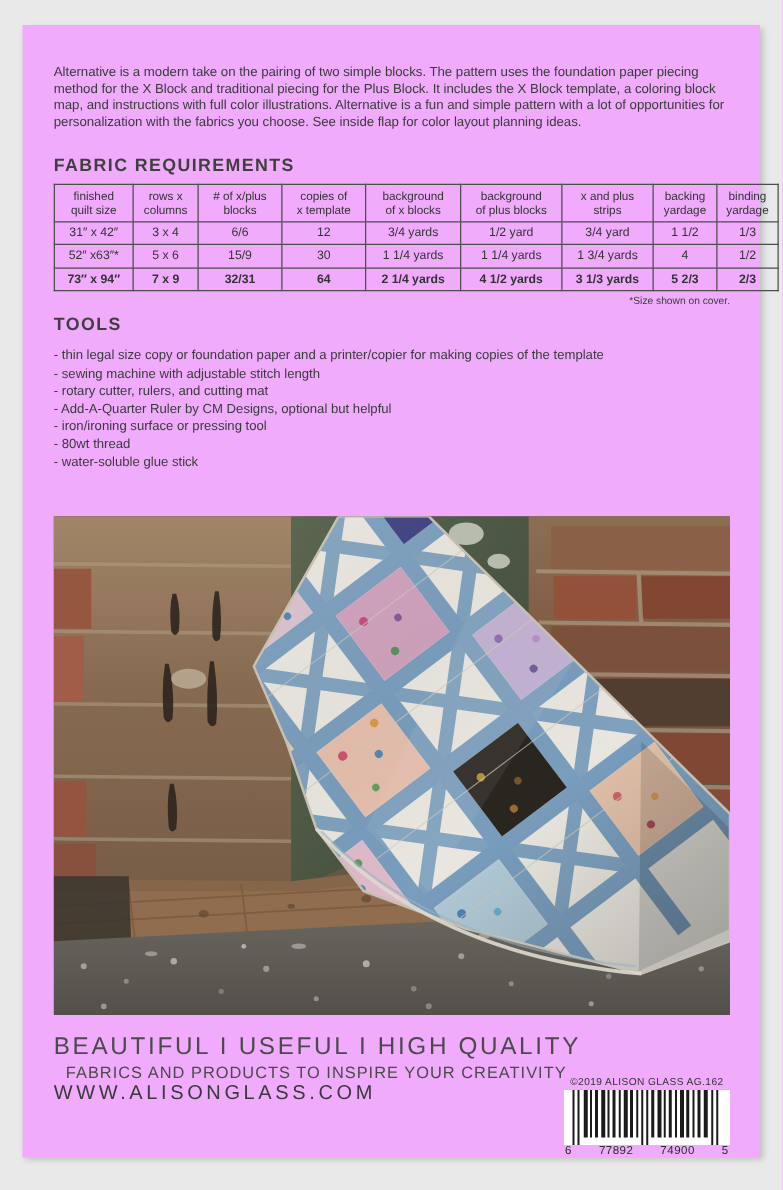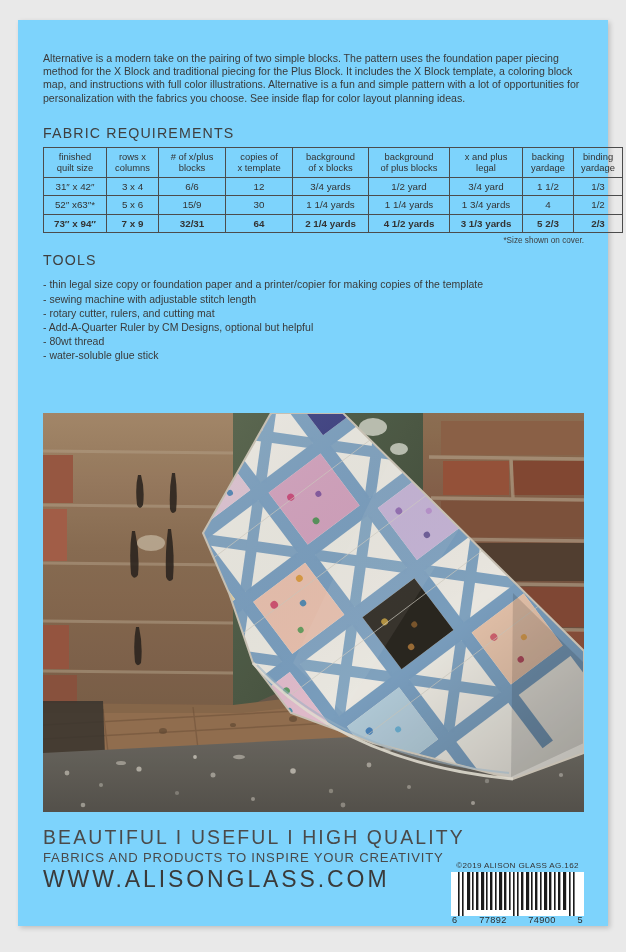--- a/index.html
+++ b/index.html
@@ -11,21 +11,21 @@
     font-family: "Liberation Sans", sans-serif;
     overflow: hidden;
   }
 
   #page {
     position: absolute;
     left: 18px;
     top: 20px;
     width: 590px;
     height: 906px;
-    background: #7dd3fc;
+    background: #f0abfc;
     box-shadow: 2px 2px 5px rgba(0,0,0,0.18);
     padding: 0;
   }
 
   .inner {
     position: absolute;
     left: 25px;
     top: 32px;
     width: 542px;
   }
@@ -37,21 +37,21 @@
     color: #3a3a3a;
     letter-spacing: -0.02px;
     width: 540px;
   }
 
   
   .section-heading {
     font-size: 14.2px;
     letter-spacing: 1.15px;
     color: #3f3f3f;
-    font-weight: 400;
+    font-weight: 700;
   }
 
   #fabric-heading { margin-top: 20px; margin-bottom: 6px; }
   #tools-heading  { margin-top: 7px;  margin-bottom: 9px; }
 
   
   table {
     border-collapse: collapse;
     width: 541px;
     table-layout: fixed;
@@ -131,23 +131,24 @@
     color: #4a4a4a;
     font-weight: 400;
     white-space: nowrap;
   }
   #tagline-2 {
     font-size: 13.1px;
     letter-spacing: 0.82px;
     color: #4a4a4a;
     margin-top: 1px;
     white-space: nowrap;
+    text-align: center;
   }
   #website {
-    font-size: 23px;
+    font-size: 16px;
     letter-spacing: 2.9px;
     color: #3a3a3a;
     margin-top: 1px;
     white-space: nowrap;
   }
   #legal {
     font-size: 9.4px;
     color: #3c3c3c;
     margin-top: 4px;
     white-space: nowrap;
@@ -225,21 +226,21 @@
           <th>
             <span>background</span><br>
             <span>of x blocks</span>
           </th>
           <th>
             <span>background</span><br>
             <span>of plus blocks</span>
           </th>
           <th>
             <span>x and plus</span><br>
-            <span>legal</span>
+            <span>strips</span>
           </th>
           <th>
             <span>backing</span><br>
             <span>yardage</span>
           </th>
           <th>
             <span>binding</span><br>
             <span>yardage</span>
           </th>
         </tr>
@@ -283,20 +284,21 @@
 
     <div id="table-footnote">*Size shown on cover.</div>
 
     <div id="tools-heading" class="section-heading">TOOLS</div>
 
     <ul id="tools-list">
       <li>- thin legal size copy or foundation paper and a printer/copier for making copies of the template</li>
       <li>- sewing machine with adjustable stitch length</li>
       <li>- rotary cutter, rulers, and cutting mat</li>
       <li>- Add-A-Quarter Ruler by CM Designs, optional but helpful</li>
+      <li>- iron/ironing surface or pressing tool</li>
       <li>- 80wt thread</li>
       <li>- water-soluble glue stick</li>
     </ul>
 
   </div>
 
   <div id="photo">
     <svg width="541" height="399" viewBox="0 0 541 399" xmlns="http://www.w3.org/2000/svg">
       <defs>
         <linearGradient id="brickL" x1="0" y1="0" x2="0" y2="1">

